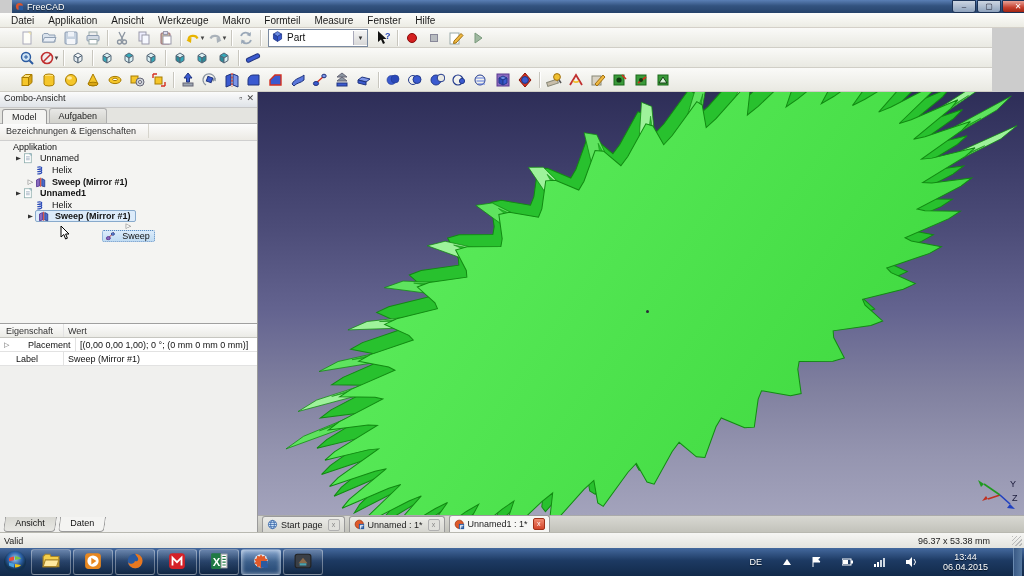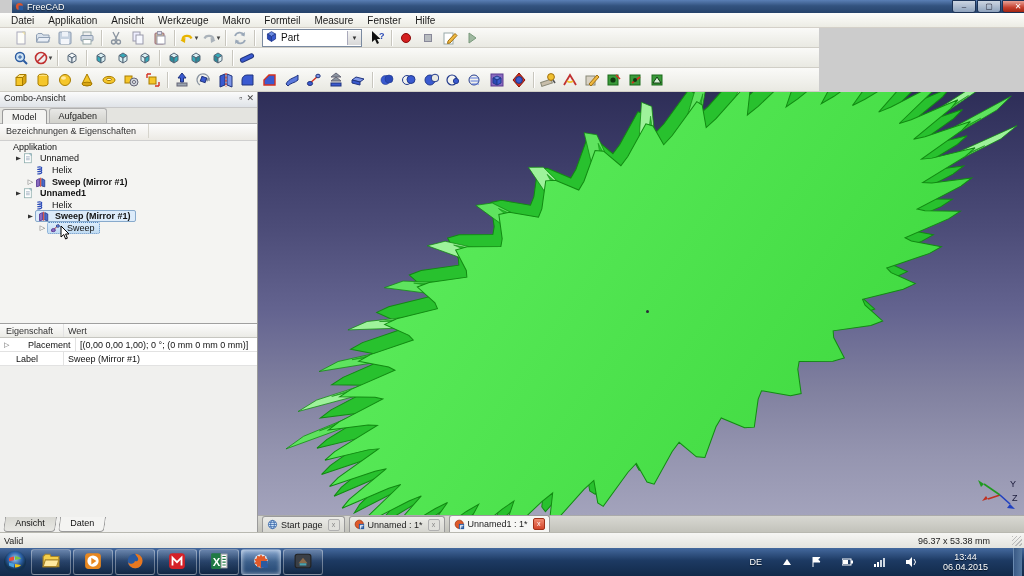--- a/index.html
+++ b/index.html
@@ -9,21 +9,21 @@
   #titlebar{left:12px;top:0;width:1024px;height:13px;background:linear-gradient(#5a7fb5,#33537f 45%,#26436b);display:flex;align-items:center;}
   #title-icon{width:9px;height:9px;margin:0 3px 0 3px;}
   #title-text{color:#fff;font-size:9px;text-shadow:0 1px 1px #123;}
   #win-buttons{position:absolute;right:2px;top:0;display:flex;}
   .winbtn{width:22px;height:11px;border:1px solid #1c3least;border:1px solid #1c3255;border-radius:0 0 3px 3px;background:linear-gradient(#cdd6e2,#8fa3bd);display:flex;align-items:center;justify-content:center;font-size:8px;color:#223;line-height:8px;margin-left:1px;}
   .winbtn.close{width:30px;background:linear-gradient(#e9a196,#c43e2c 60%,#a32613);color:#fff;}
   
   #menubar{left:0;top:13px;width:1024px;height:15px;background:linear-gradient(#fdfdfb,#ececе4);background:linear-gradient(#fdfdfb,#ecece4);border-bottom:1px solid #d4d0c8;display:flex;align-items:center;padding-left:4px;box-sizing:border-box;}
   .menu-item{padding:1px 7px;font-size:10px;color:#1a1a1a;}
   
-  .toolbar{left:0;width:819px;background:linear-gradient(#fafaf8,#e9e9e2);border-bottom:1px solid #d0cec6;display:flex;align-items:center;padding-left:10px;box-sizing:border-box;}
+  .toolbar{left:0;width:992px;background:linear-gradient(#fafaf8,#e9e9e2);border-bottom:1px solid #d0cec6;display:flex;align-items:center;padding-left:16px;box-sizing:border-box;}
   #toolbar1{top:28px;height:20px;}
   #toolbar2{top:48px;height:20px;}
   #toolbar3{top:68px;height:24px;}
   .tbtn{width:20px;height:18px;display:flex;align-items:center;justify-content:center;border:1px solid transparent;border-radius:2px;position:relative;}
   .tbtn svg{display:block;}
   .tsep{width:1px;height:16px;background:#c8c6be;margin:0 3px;box-shadow:1px 0 0 #fff;}
   .dd-arrow{font-size:6px;color:#444;margin-left:-1px;}
   #wb-combo{display:flex;align-items:center;width:96px;height:16px;background:#fff;border:1px solid #7a8aa0;margin:0 4px;padding-left:2px;}
   #wb-combo .lbl{flex:1;font-size:10px;padding-left:3px;}
   #wb-combo .drop{width:13px;height:14px;background:linear-gradient(#f4f4f4,#d8d8d8);border-left:1px solid #aab;display:flex;align-items:center;justify-content:center;font-size:6px;color:#333;}
@@ -668,21 +668,21 @@
         <span class="exp" style="transform: rotate(90deg) scaleY(1.2); color: rgb(51, 51, 51);">▲</span>
         <span class="ticon-wrap" style="display: flex; align-items: center;">
           <span class="ticon"><svg width="12" height="12" viewBox="0 0 16 16">
               <path d="M2 4 6 2 6 12 2 13Z" fill="#8a6ac0" stroke="#4a2a8a"></path>
               <path d="M13 4 9 2 9 12 13 13Z" fill="#4a6ad0" stroke="#20347e"></path>
               <line x1="7.5" y1="1" x2="7.5" y2="13" stroke="#d43020" stroke-width="1.2"></line>
             </svg></span>
           <span class="tlabel">Sweep (Mirror #1)</span>
         </span>
       </div>
-      <div class="trow selected" style="padding-left: 38px;">
+      <div class="trow selected" style=" flex-direction: column;">
         <span class="exp">▷</span>
         <span class="sel-wrap" style="display: flex; align-items: center;">
           <span class="ticon"><svg width="12" height="12" viewBox="0 0 16 16">
               <path d="M2 11 C5 9 8 6 12 2" stroke="#c03030" stroke-width="1.3" fill="none"></path>
               <ellipse cx="4.5" cy="9.5" rx="2.6" ry="2.1" fill="#8a6ac0" stroke="#4a2a8a"></ellipse>
               <ellipse cx="10.5" cy="4" rx="2.1" ry="1.7" fill="#6a8ae0" stroke="#20347e"></ellipse>
             </svg></span>
           <span class="tlabel">Sweep</span>
         </span>
       </div>

